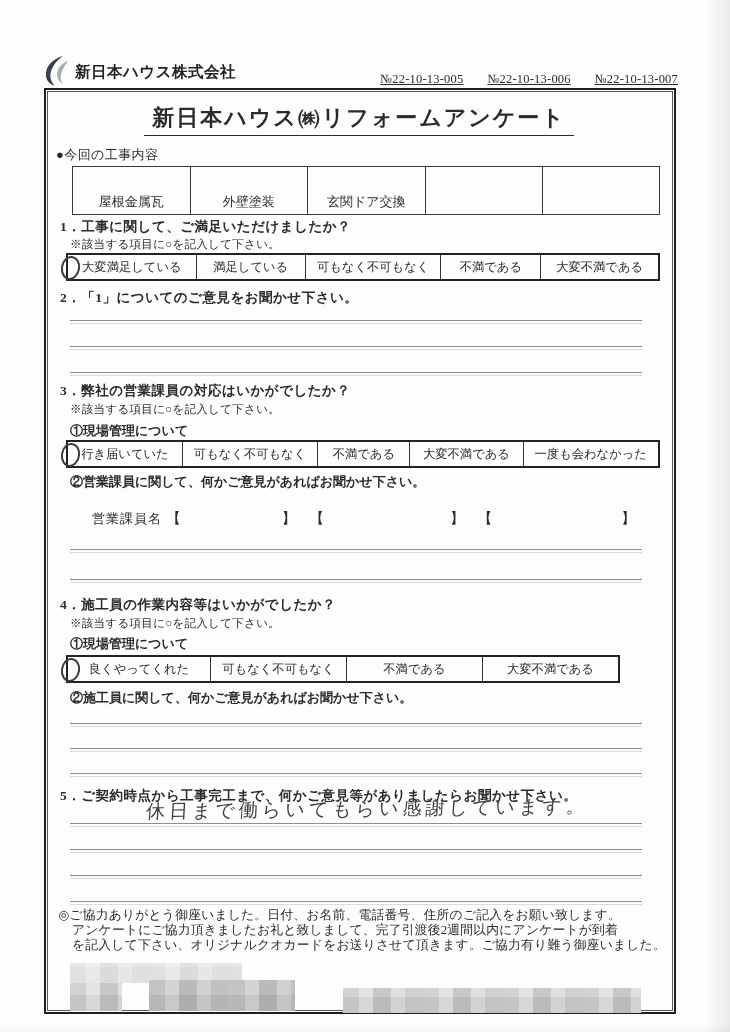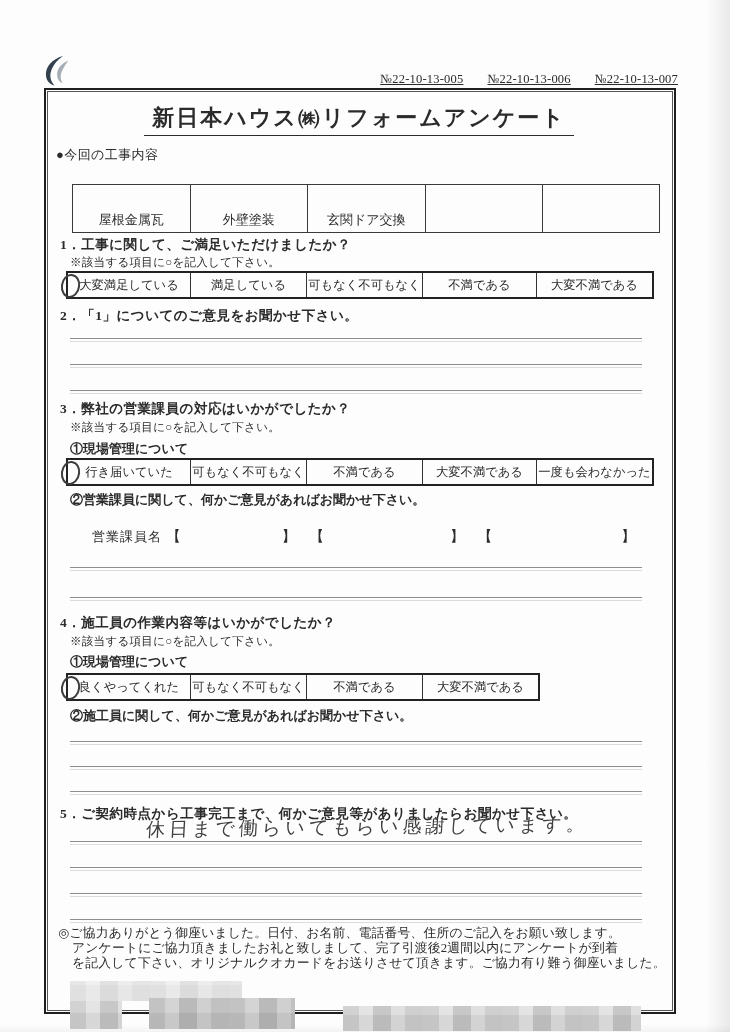--- a/index.html
+++ b/index.html
@@ -35,32 +35,32 @@
 
   .title-row { text-align:center; }
   .title-text { display:inline-block; font-size:22px; font-weight:bold;
     letter-spacing:2px; border-bottom:1.5px solid #2b2b2b; padding:0 8px 2px;
     white-space:nowrap; }
 
   .intro { font-size:13px; margin:10px 0 0 -2px; letter-spacing:0.4px; white-space:nowrap; }
   .intro + .intro { margin-top:6px; }
 
   table { border-collapse:collapse; }
-  .work-table { margin:20px 0 0 14px; }
+  .work-table { margin:2px 0 0 14px; }
   .work-table td { border:1.4px solid #3a3a3a; width:115px; height:44px;
     vertical-align:bottom; text-align:center; font-size:13px; padding:0 2px 3px; }
 
   .q-heading { font-size:13.5px; font-weight:bold; letter-spacing:0.5px;
     margin-left:2px; white-space:nowrap; }
   .note { font-size:11.5px; margin:1px 0 0 12px; letter-spacing:0.3px; }
   .sub-label { font-size:13px; font-weight:bold; margin-left:12px; white-space:nowrap; }
 
   .opt-table { margin:1px 0 0 8px; border:2px solid #222; }
   .opt-table td { border:1px solid #333; height:24px; text-align:center;
-    font-size:12.3px; padding:0 1px; position:relative; white-space:nowrap; }
+    font-size:12.3px; padding:0 11px; position:relative; white-space:nowrap; }
   .c0 { width:120px; } .c1 { width:113px; } .c2 { width:113px; }
   .c3 { width:111px; } .c4 { width:113px; }
 
   .circle-mark { position:absolute; left:-7px; top:1px; width:15px; height:20px;
     border:2px solid #3c3c3c; border-radius:50% 46% 52% 48%;
     transform:rotate(7deg); }
 
   .ans-line { height:2px; width:572px; margin-left:12px;
     border-top:1px solid #8d8d8d; border-bottom:1px solid #dcdcdc; }
   .lines-q2 { margin-top:13px; } .lines-q2 .ans-line + .ans-line { margin-top:22px; }
@@ -110,20 +110,21 @@
   <div class="scan-edge-bottom"></div>
 
   <div class="header">
     <div class="logo-wrap">
       <span>
         <svg width="26" height="30" viewBox="0 0 26 30">
           <path d="M19 0 C8 3 1 11 2 20 C2.6 25 6 28.5 10.5 29.5 C6.5 25.5 5.2 19.5 7.5 13.8 C9.5 8.5 13.5 3.5 19 0 Z" fill="#33404e"></path>
           <path d="M24.5 4.5 C17 7.5 12.5 13 13.2 20 C13.6 23.5 15.6 26.3 18.6 27.3 C16.2 23.6 16.1 18.6 18.5 14 C20 11 22 7.5 24.5 4.5 Z" fill="#a7adb5"></path>
         </svg>
       </span>
+      <span class="company">新日本ハウス株式会社</span>
     </div>
     <div class="doc-numbers">
       <span class="doc-num">№22-10-13-005</span>
       <span class="doc-num">№22-10-13-006</span>
       <span class="doc-num">№22-10-13-007</span>
     </div>
   </div>
 
   <div class="frame">
     <div class="content">

